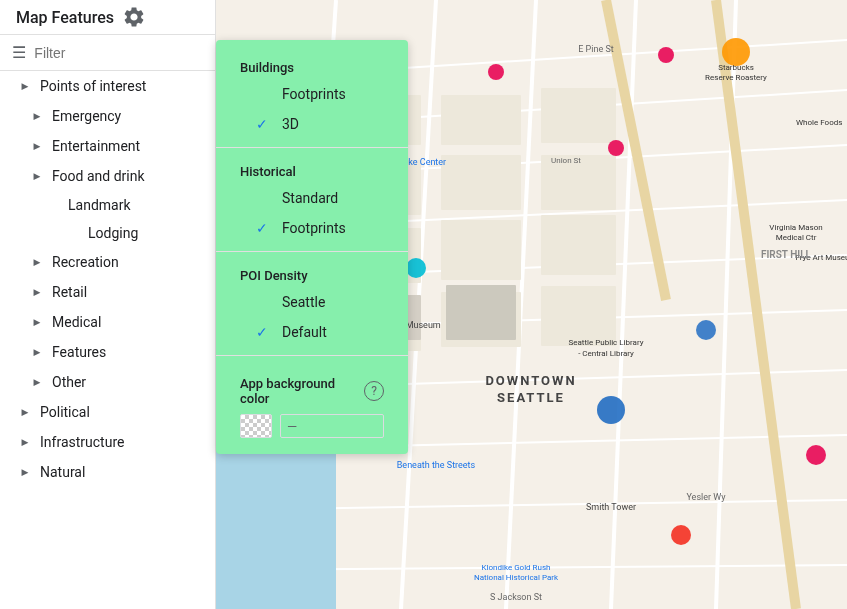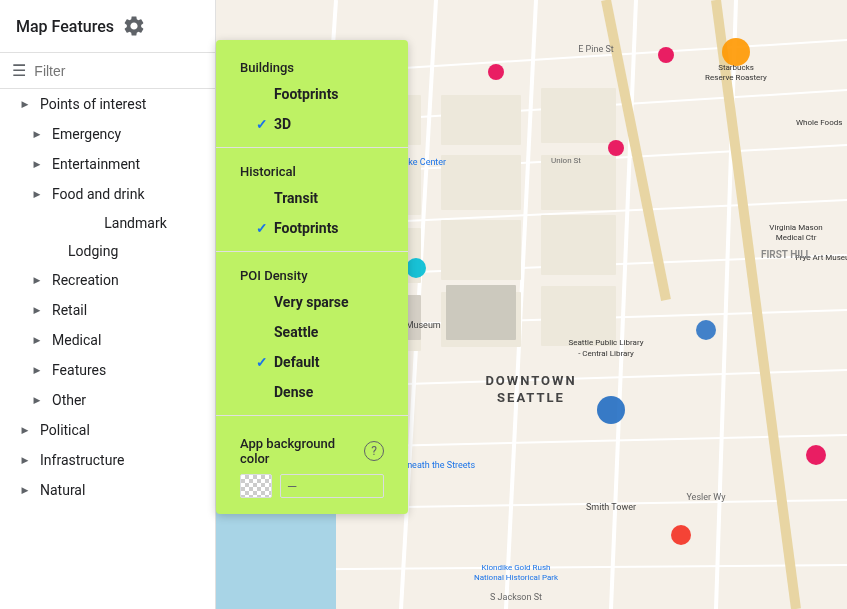--- a/index.html
+++ b/index.html
@@ -10,21 +10,21 @@
       width: 216px;
       min-width: 216px;
       height: 100%;
       background: #fff;
       border-right: 1px solid #e0e0e0;
       display: flex;
       flex-direction: column;
       z-index: 10;
     }
     .sidebar-header {
-      padding: 14px 16px;
+      padding: 5px 16px;
       font-size: 16px;
       font-weight: 500;
       color: #202124;
       border-bottom: 1px solid #e0e0e0;
       display: flex;
       align-items: center;
       gap: 8px;
     }
     .filter-bar {
       padding: 8px 12px;
@@ -67,41 +67,40 @@
     .sidebar-item.sub-item {
       padding-left: 38px;
     }
 
     
     .dropdown-panel {
       position: absolute;
       left: 216px;
       top: 40px;
       width: 192px;
-      background: #bef264;
+      background: #86efac;
       box-shadow: 0 2px 10px rgba(0,0,0,0.2);
       z-index: 100;
       border-radius: 4px;
       padding: 12px 0 16px 0;
     }
     .dp-section-title {
       padding: 8px 24px 4px 24px;
       font-size: 13px;
       font-weight: 500;
       color: #202124;
     }
     .dp-item {
       display: flex;
       align-items: center;
       padding: 7px 24px;
       cursor: pointer;
       font-size: 14px;
       color: #202124;
-      gap: 0;
-      font-weight: bold;
+      gap: 8px;
     }
     .dp-item .check {
       width: 18px;
       font-size: 14px;
       color: #1a73e8;
     }
     .dp-divider {
       border: none;
       border-top: 1px solid #e0e0e0;
       margin: 8px 0;
@@ -226,25 +225,25 @@
         <span>Emergency</span>
       </div>
       <div class="sidebar-item" style="padding-left: 28px;">
         <span class="arrow" style="font-size: 9px; margin-right: 6px;">▶</span>
         <span>Entertainment</span>
       </div>
       <div class="sidebar-item" style="padding-left: 28px;">
         <span class="arrow" style="font-size: 9px; margin-right: 6px;">▶</span>
         <span>Food and drink</span>
       </div>
-      <div class="sidebar-item sub-item" style="padding-left: 44px; justify-content: center;">
+      <div class="sidebar-item sub-item" style="padding-left: 44px;">
         <span style="width: 24px; display: inline-block;"></span>
         <span>Landmark</span>
       </div>
-      <div class="sidebar-item sub-item" style="padding-left: 44px; text-align: right;">
+      <div class="sidebar-item sub-item" style="padding-left: 64px; text-align: right;">
         <span style="width: 24px; display: inline-block;"></span>
         <span>Lodging</span>
       </div>
       <div class="sidebar-item" style="padding-left: 28px;">
         <span class="arrow" style="font-size: 9px; margin-right: 6px;">▶</span>
         <span>Recreation</span>
       </div>
       <div class="sidebar-item" style="padding-left: 28px;">
         <span class="arrow" style="font-size: 9px; margin-right: 6px;">▶</span>
         <span>Retail</span>
@@ -283,44 +282,36 @@
     <span>Footprints</span>
   </div>
   <div class="dp-item sub">
     <span class="check">✓</span>
     <span>3D</span>
   </div>
   <hr class="dp-divider">
   <div class="dp-section-title">Historical</div>
   <div class="dp-item sub">
     <span class="check">&nbsp;</span>
-    <span>Transit</span>
+    <span>Standard</span>
   </div>
   <div class="dp-item sub">
     <span class="check">✓</span>
     <span>Footprints</span>
   </div>
   <hr class="dp-divider">
   <div class="dp-section-title">POI Density</div>
   <div id="density-options">
       <div class="dp-item sub">
         <span class="check">&nbsp;</span>
-        <span>Very sparse</span>
-      </div>
-      <div class="dp-item sub">
-        <span class="check">&nbsp;</span>
         <span>Seattle</span>
       </div>
       <div class="dp-item sub">
         <span class="check">✓</span>
         <span>Default</span>
-      </div>
-      <div class="dp-item sub">
-        <span class="check">&nbsp;</span>
-        <span>Dense</span>
       </div>
     </div>
   <hr class="dp-divider">
   <div class="bg-color-row">
     <span class="bg-color-label">App background color</span>
     <div class="bg-color-help">?</div>
   </div>
   <div class="bg-color-picker-row">
     <div class="checker-box"></div>
     <div class="color-input-box">—</div>

